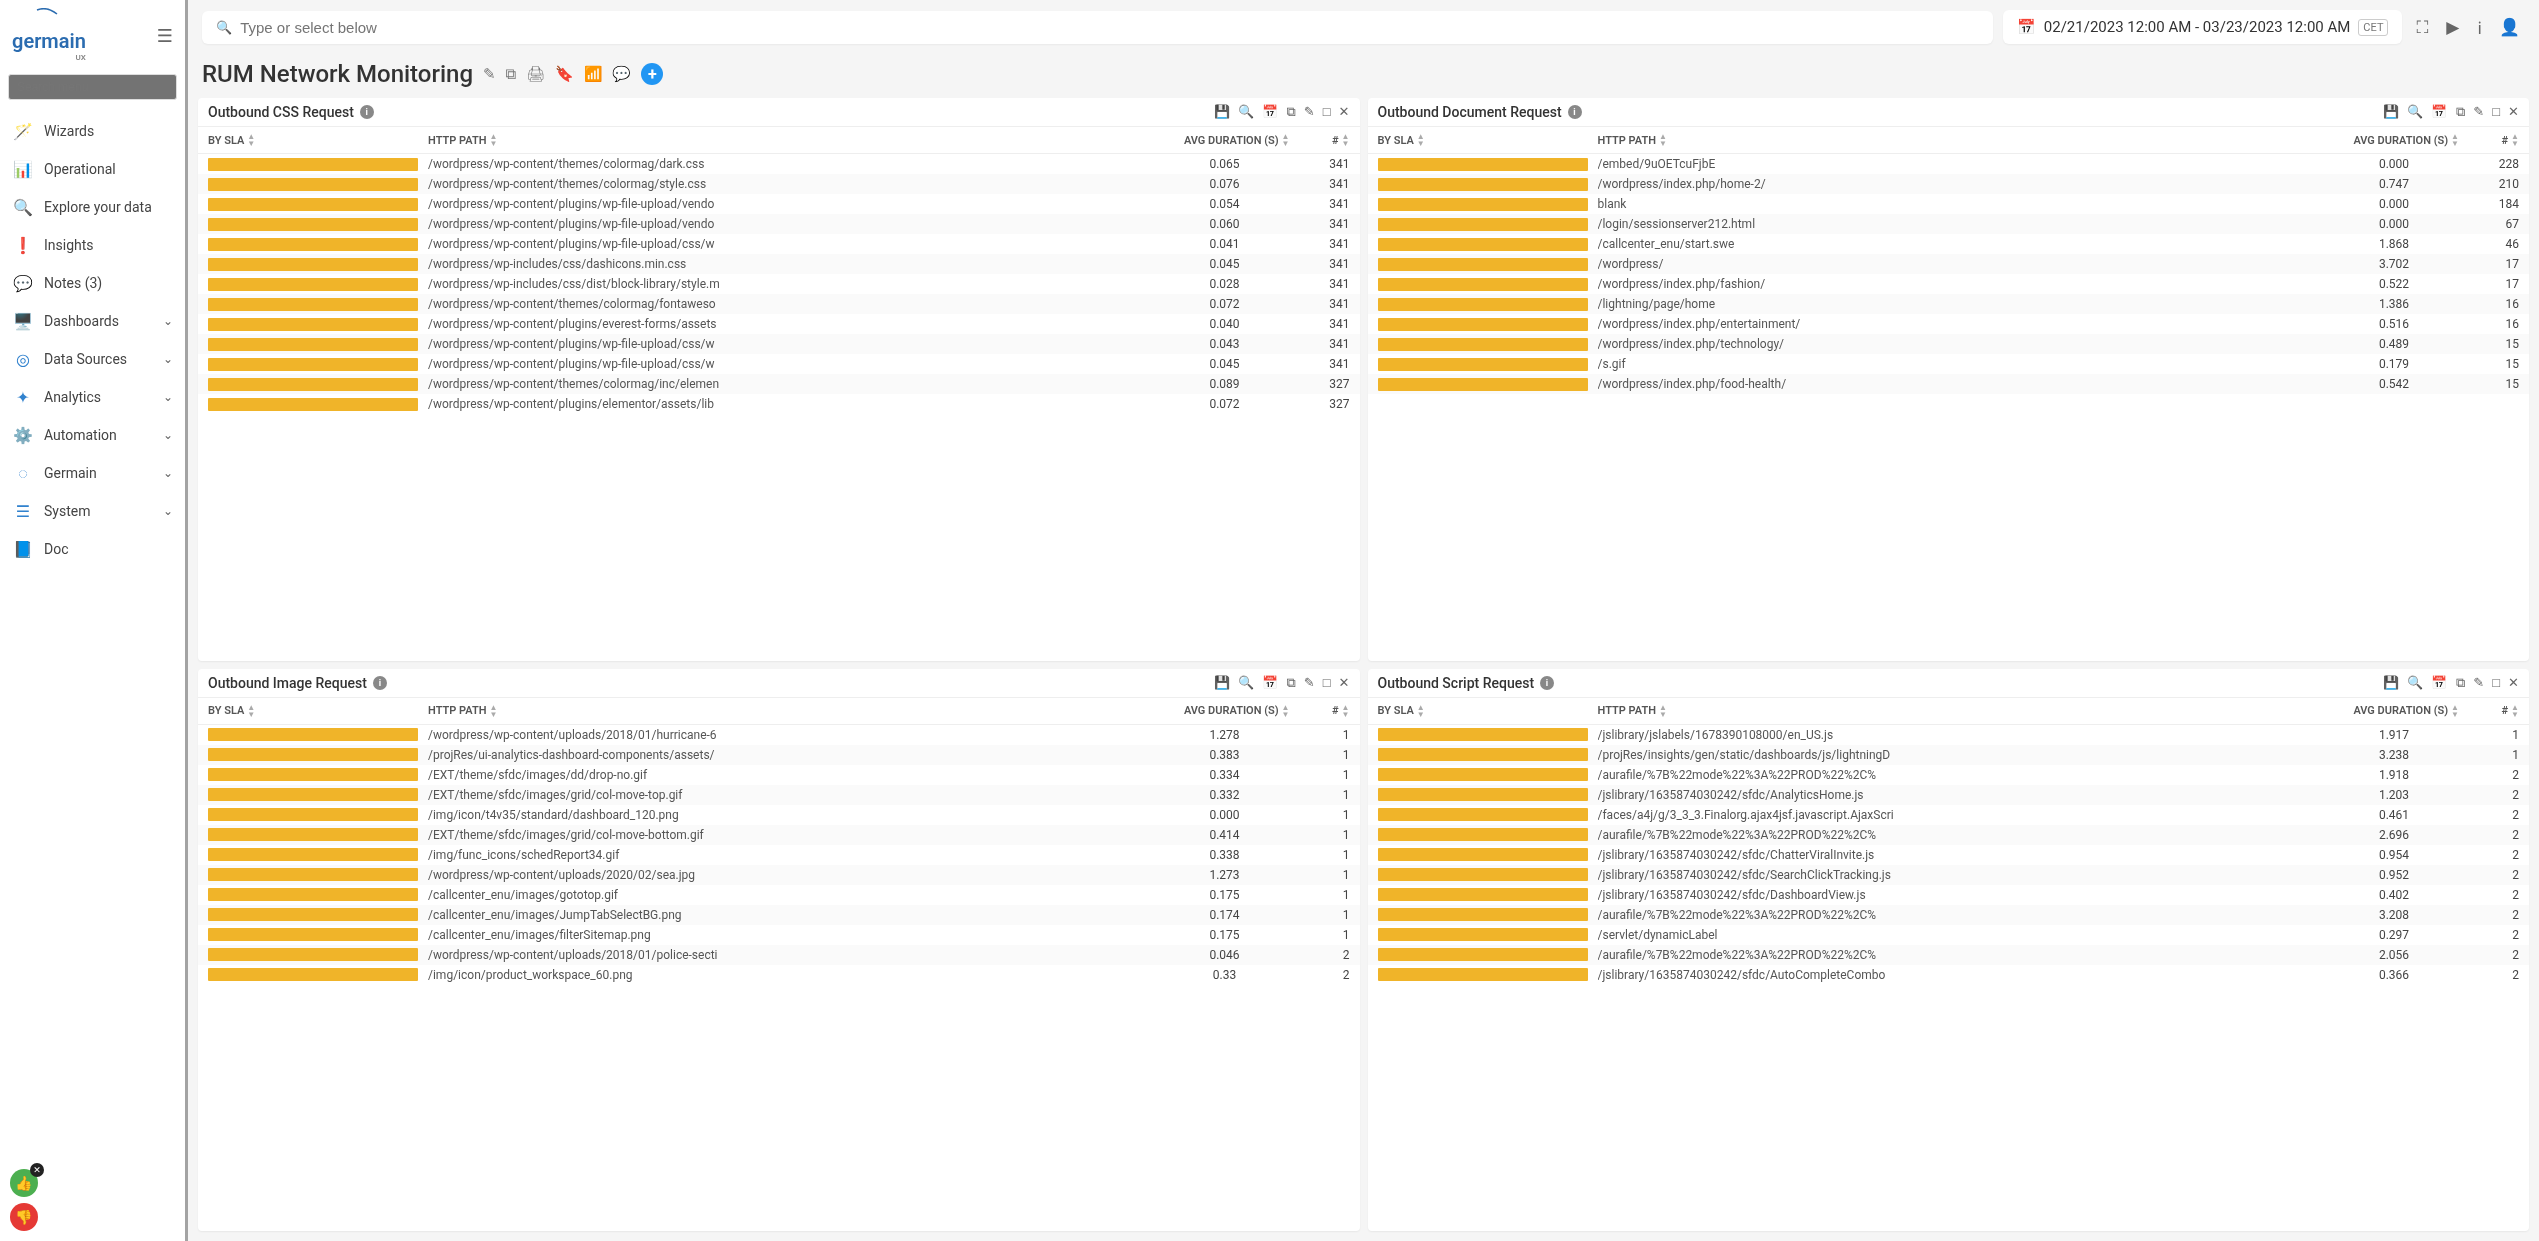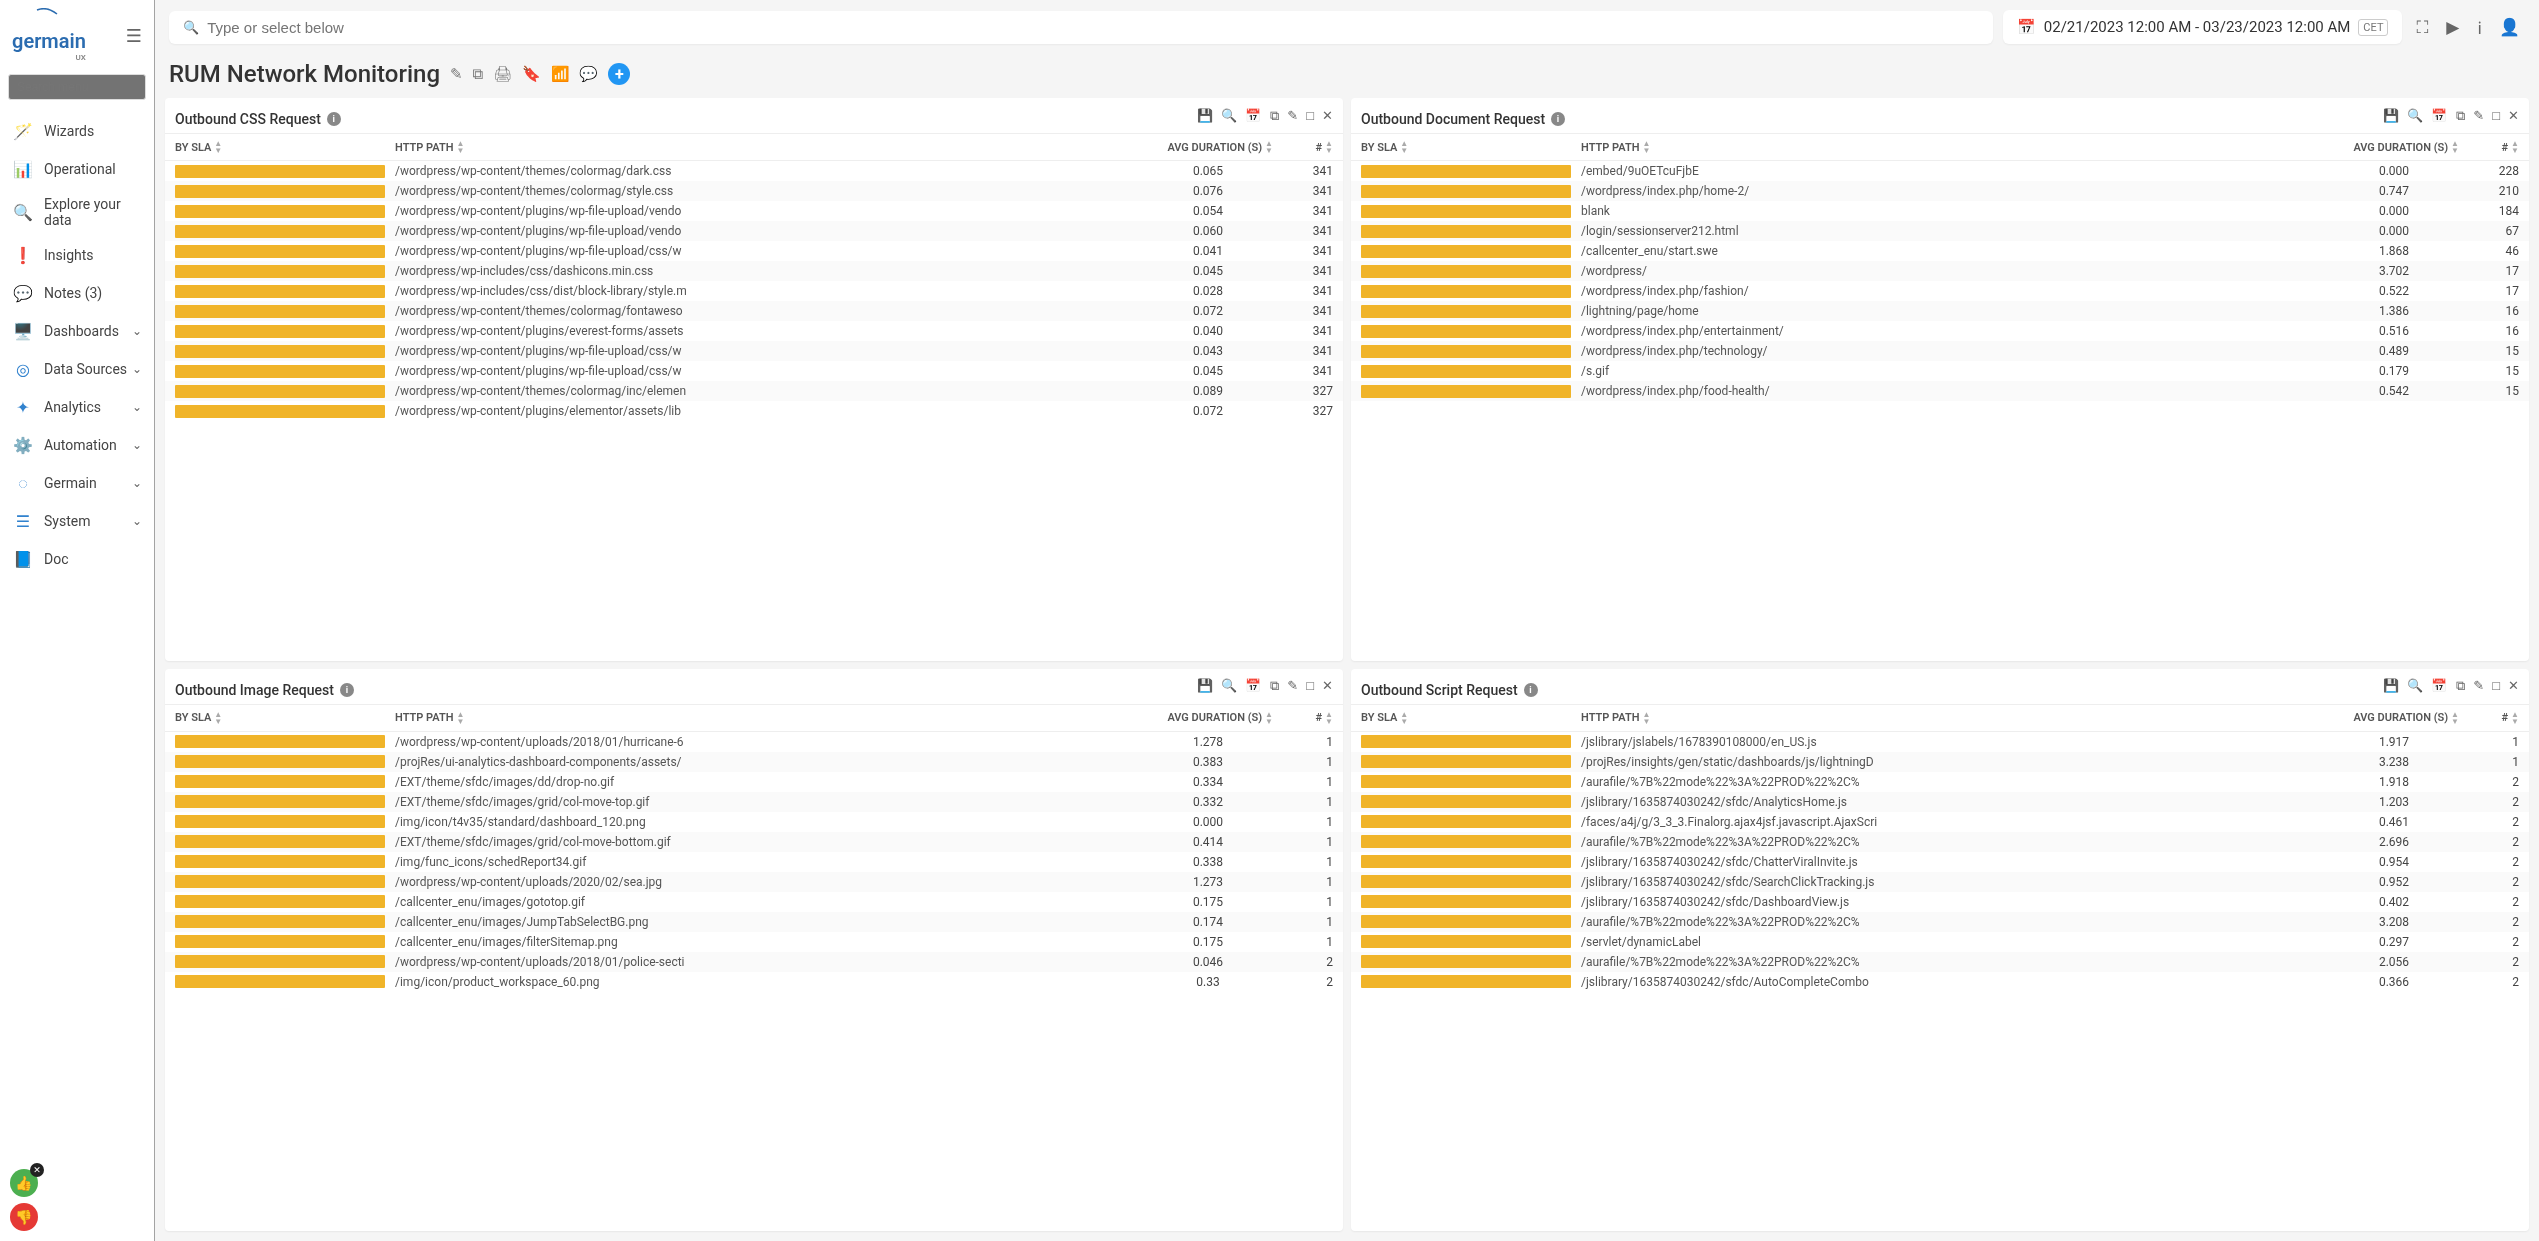--- a/index.html
+++ b/index.html
@@ -1,18 +1,18 @@
 <!DOCTYPE html>
 <html><head>
 <meta charset="utf-8">
 <style>
 * { box-sizing: border-box; margin: 0; padding: 0; }
 body { font-family: -apple-system, BlinkMacSystemFont, "Segoe UI", Roboto, sans-serif; font-size: 13px; color: #333; background: #f5f5f5; }
 .app { display: flex; height: 100vh; }
-.sidebar { width: 155px; background: #fff; border-right: 1px solid #a3a3a3; display: flex; flex-direction: column; }
+.sidebar { width: 188px; background: #fff; border-right: 3px solid #a3a3a3; display: flex; flex-direction: column; }
 .logo-wrap { padding: 8px 12px; display: flex; align-items: center; justify-content: space-between; }
 .logo { font-size: 20px; font-weight: 600; color: #2b6cb0; }
 .logo small { display: block; font-size: 8px; color: #888; text-align: right; }
 .hamburger-icon { font-size: 18px; color: #666; cursor: pointer; }
 .search-menu { margin: 4px 8px; }
 .search-menu input { width: 100%; padding: 5px 8px; border: 1px solid #ddd; border-radius: 3px; font-size: 12px; background: #737373; }
 .nav { flex: 1; overflow-y: auto; padding-top: 8px; }
 .nav-item { display: flex; align-items: center; padding: 8px 12px; cursor: pointer; font-size: 14px; color: #444; }
 .nav-icon { width: 22px; height: 22px; margin-right: 10px; display: flex; align-items: center; justify-content: center; color: #3182ce; font-size: 16px; }
 .nav-label { flex: 1; }
@@ -28,21 +28,21 @@
 
 .titlebar { display: flex; align-items: center; padding: 6px 14px 10px; gap: 10px; }
 .titlebar h1 { font-size: 24px; font-weight: 500; color: #333; }
 .titlebar .tb-actions { display: flex; align-items: center; gap: 10px; }
 .titlebar .tb-actions .cir { width: 22px; height: 22px; border-radius: 50%; background: #2196f3; color: #fff; display: flex; align-items: center; justify-content: center; font-weight: bold; cursor: pointer; font-size: 16px; }
 .titlebar .small-icon { color: #777; cursor: pointer; font-size: 15px; }
 
 .panels { flex: 1; display: grid; grid-template-columns: 1fr 1fr; grid-template-rows: 1fr 1fr; gap: 8px; padding: 0 10px 10px; overflow: hidden; }
 .panel { background: #fff; border-radius: 4px; display: flex; flex-direction: column; overflow: hidden; box-shadow: 0 1px 2px rgba(0,0,0,0.06); }
 .panel-head { display: flex; align-items: center; padding: 6px 10px; border-bottom: 1px solid #eee; }
-.panel-title { font-size: 14px; font-weight: 500; color: #333; flex: 1; display: flex; align-items: center; gap: 6px; margin-top: 7px; }
+.panel-title { font-size: 14px; font-weight: 500; color: #333; flex: 1; display: flex; align-items: center; gap: 6px; }
 .info-icon { width: 14px; height: 14px; border-radius: 50%; background: #888; color: #fff; font-size: 9px; display: inline-flex; align-items: center; justify-content: center; font-weight: bold; }
 .panel-actions { display: flex; gap: 8px; }
 .panel-actions span { color: #666; cursor: pointer; font-size: 13px; }
 .table-head { display: flex; padding: 6px 10px; font-size: 11px; font-weight: 600; color: #555; border-bottom: 1px solid #eee; }
 .col-sla { width: 220px; display: flex; align-items: center; gap: 3px; }
 .col-path { flex: 1; display: flex; align-items: center; gap: 3px; }
 .col-dur { width: 130px; text-align: left; justify-content: flex-end; display: flex; align-items: center; gap: 3px; }
 .col-cnt { width: 60px; text-align: right; justify-content: flex-end; display: flex; align-items: center; gap: 3px; }
 .sort-arrows { font-size: 8px; color: #aaa; line-height: 7px; display: flex; flex-direction: column; }
 .table-body { flex: 1; overflow-y: auto; }

